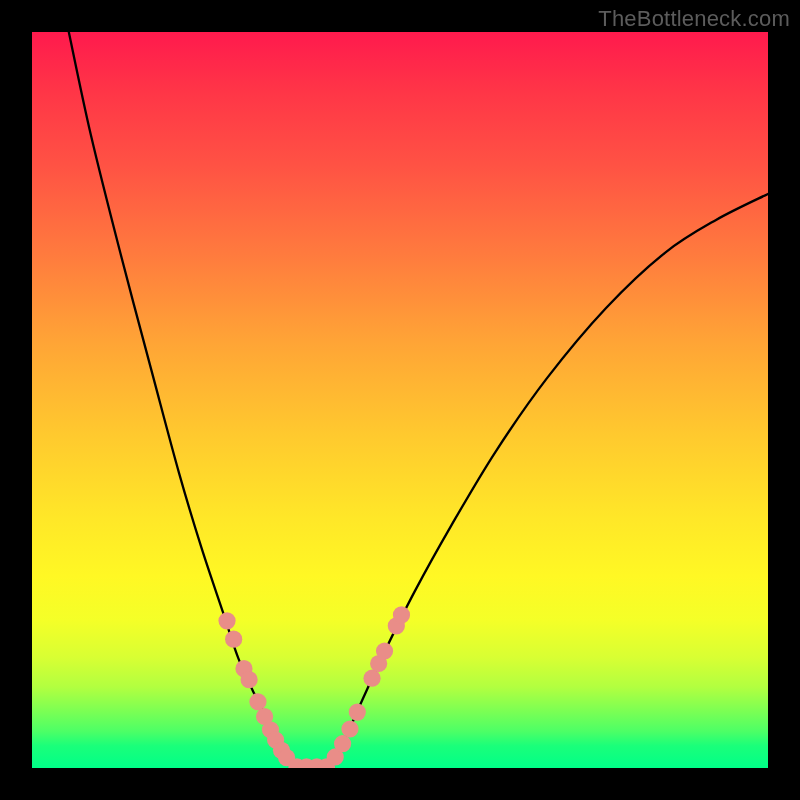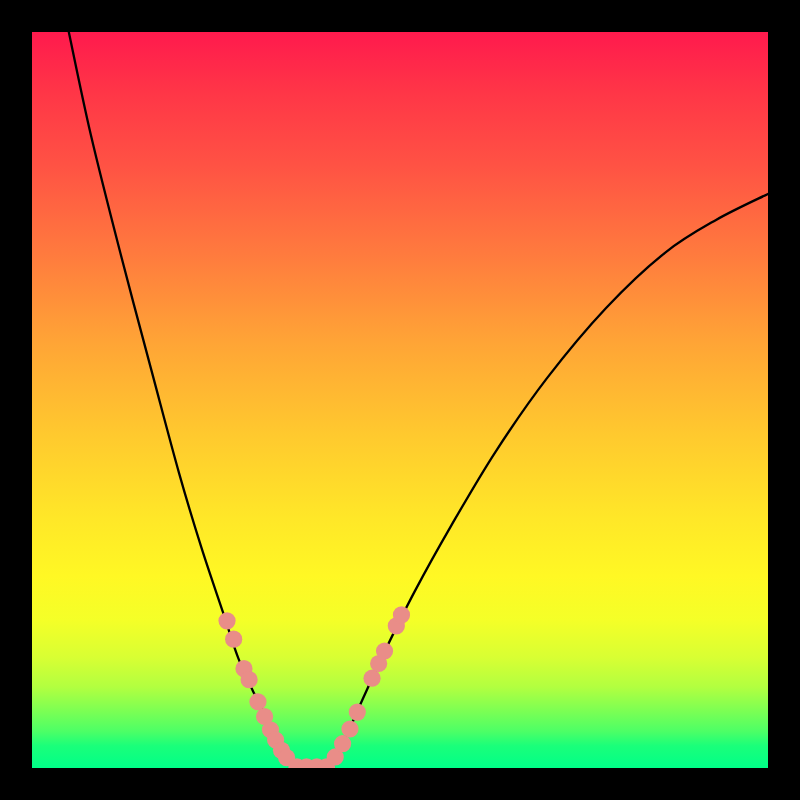--- a/index.html
+++ b/index.html
@@ -53,20 +53,21 @@
   svg {
     position: absolute;
     left: 0;
     top: 0;
   }
 </style>
 </head>
 <body>
 
 <div class="outer">
+  <div class="watermark">TheBottleneck.com</div>
   <div class="plot">
     <svg id="chart-svg" width="736" height="736" viewBox="0 0 736 736">
         <path d="M 36.80 0.00 C 40.48 17.17, 50.29 66.24, 58.88 103.04 C 67.47 139.84, 77.89 180.32, 88.32 220.80 C 98.75 261.28, 111.63 309.12, 121.44 345.92 C 131.25 382.72, 139.23 413.39, 147.20 441.60 C 155.17 469.81, 161.92 491.89, 169.28 515.20 C 176.64 538.51, 185.23 563.04, 191.36 581.44 C 197.49 599.84, 201.17 612.72, 206.08 625.60 C 210.99 638.48, 215.89 648.29, 220.80 658.72 C 225.71 669.15, 231.23 679.57, 235.52 688.16 C 239.81 696.75, 242.88 703.86, 246.56 710.24 C 250.24 716.62, 254.53 722.14, 257.60 726.43 C 260.67 730.73, 263.73 734.41, 264.96 736.00" fill="none" stroke="#000000" stroke-width="2.3" stroke-linecap="round"></path>
         <path d="M 294.40 736.00 C 296.24 733.55, 301.76 727.41, 305.44 721.28 C 309.12 715.15, 312.19 708.40, 316.48 699.20 C 320.77 690.00, 325.07 679.57, 331.20 666.08 C 337.33 652.59, 344.69 636.03, 353.28 618.24 C 361.87 600.45, 371.68 580.21, 382.72 559.36 C 393.76 538.51, 406.03 516.43, 419.52 493.12 C 433.01 469.81, 447.73 444.05, 463.68 419.52 C 479.63 394.99, 496.80 369.84, 515.20 345.92 C 533.60 322.00, 554.45 296.85, 574.08 276.00 C 593.71 255.15, 614.56 235.52, 632.96 220.80 C 651.36 206.08, 667.31 197.49, 684.48 187.68 C 701.65 177.87, 727.41 166.21, 736.00 161.92" fill="none" stroke="#000000" stroke-width="2.3" stroke-linecap="round"></path>
         <path d="M 264.96 736.00 L 294.40 736.00" fill="none" stroke="#000000" stroke-width="2.3" stroke-linecap="round"></path>
         <circle cx="195.04" cy="588.80" r="8.6" fill="#e98d88"></circle>
         <circle cx="201.66" cy="607.20" r="8.6" fill="#e98d88"></circle>
         <circle cx="211.97" cy="636.64" r="8.6" fill="#e98d88"></circle>
         <circle cx="217.12" cy="647.68" r="8.6" fill="#e98d88"></circle>
         <circle cx="225.95" cy="669.76" r="8.6" fill="#e98d88"></circle>

